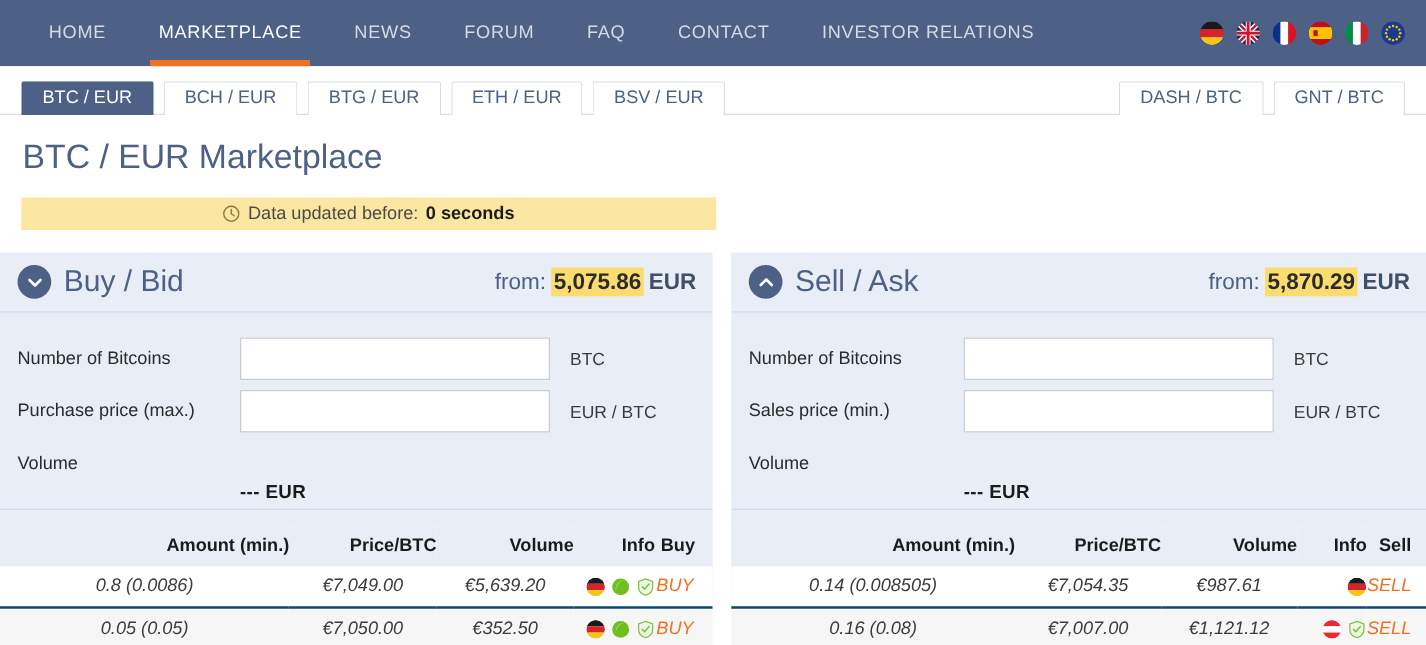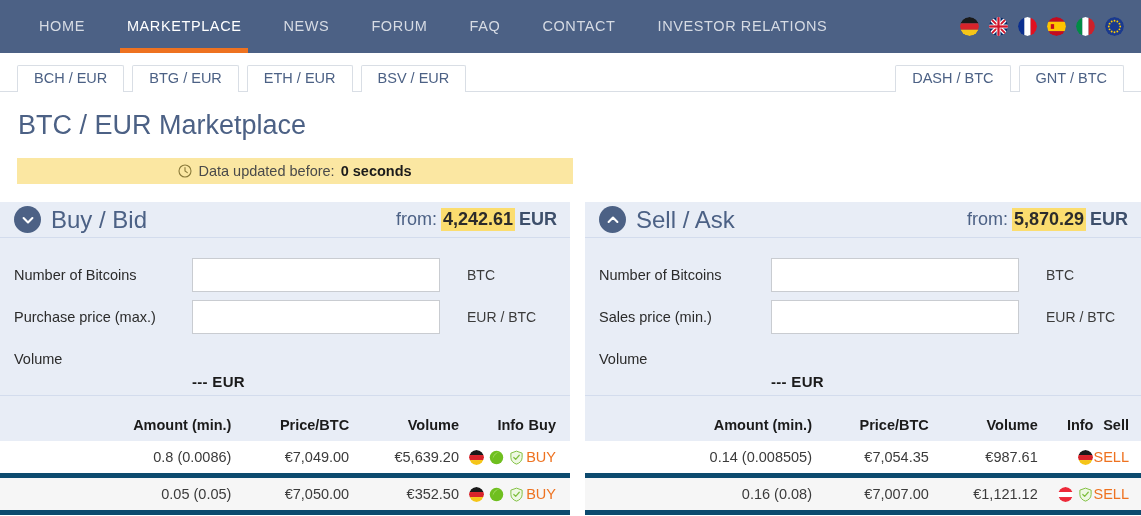--- a/index.html
+++ b/index.html
@@ -117,21 +117,21 @@
   .panels {
     display: flex;
     gap: 15px;
     padding: 0 0 0 0;
     margin-top: 18px;
   }
   .panel { width: 570px; background: #e8edf6; }
   .panel.right { width: 556px; }
 
   .panel-head {
-    height: 36px;
+    height: 48px;
     display: flex;
     align-items: center;
     padding: 0 13px 0 14px;
     border-bottom: 1px solid #d3dced;
   }
   .circ-icon {
     width: 27px; height: 27px;
     border-radius: 50%;
     background: #4c6185;
     display: flex; align-items: center; justify-content: center;
@@ -173,21 +173,21 @@
     border: 1px solid #c9ccd1;
     background: #ffffff;
     flex: 0 0 248px;
     width: 248px;
     font-family: "Liberation Sans", sans-serif;
     font-size: 14px;
     padding: 0 6px;
     color: #2b2b2b;
     outline: none;
   }
-  .funit { font-size: 14px; color: #3b3b3b; margin-left: 27px; }
+  .funit { font-size: 14px; color: #3b3b3b; margin-left: 16px; }
   .fvalue { font-size: 15px; color: #1b1b1b; letter-spacing: .3px; margin-top: 44px; }
   .fvalue b { font-weight: bold; }
 
   .panel-foot {
     height: 14px;
     border-top: 1px solid #d3dced;
     background: #e8edf6;
   }
 
   
@@ -201,24 +201,25 @@
     background: #e8edf6;
     color: #1b1b1b;
     font-weight: bold;
     padding: 8px 0 8px 0;
     text-align: right;
     font-size: 14.5px;
     white-space: nowrap;
   }
   table.book tbody td {
     padding: 8px 0;
-    text-align: right;
+    text-align: center;
     color: #3b3b3b;
     white-space: nowrap;
-    border-bottom: 5px solid #0c4a6e;
+    border-bottom: 2px solid #0c4a6e;
+    font-style: italic;
   }
   table.book tbody tr.alt td { background: #f6f6f6; }
   .c-amount { width: 232px; padding-right: 0 !important; }
   .c-price  { width: 118px; }
   .c-volume { width: 110px; }
   .c-info   { width: 60px; padding-left: 10px !important; }
   .c-act    { width: 46px; padding-right: 14px !important; }
   .panel.right .c-amount { width: 230px; }
   .panel.right .c-info   { width: 56px; }
   .panel.right .c-act    { width: 44px; padding-right: 12px !important; }
@@ -324,20 +325,21 @@
             <circle cx="4.8" cy="7" r="1"></circle>
             <circle cx="7" cy="4.8" r="1"></circle>
           </g>
         </svg>
     </span>
   </div>
 </div>
 
 <div class="tabbar">
   <div class="tabs-left">
+    <div class="tab active">BTC / EUR</div>
     <div class="tab">BCH / EUR</div>
     <div class="tab">BTG / EUR</div>
     <div class="tab">ETH / EUR</div>
     <div class="tab">BSV / EUR</div>
   </div>
   <div class="tabs-right">
     <div class="tab">DASH / BTC</div>
     <div class="tab">GNT / BTC</div>
   </div>
 </div>
@@ -362,21 +364,21 @@
   <section class="panel">
     <div class="panel-head">
       <span class="circ-icon">
         <svg viewBox="0 0 20 20" width="16" height="16">
             <path d="M4.5 7.5 L10 13 L15.5 7.5" fill="none" stroke="#fff" stroke-width="2.6" stroke-linecap="round" stroke-linejoin="round"></path>
           </svg>
       </span>
       <span class="panel-title">Buy / Bid</span>
       <span class="panel-from">
         <span>from:</span>
-        <span class="hl">4,242.61</span>
+        <span class="hl">5,075.86</span>
         <span class="cur">EUR</span>
       </span>
     </div>
 
     <div class="form">
       <div class="frow">
         <span class="flabel">Number of Bitcoins</span>
         <input class="finput" type="text" value="" style="">
         <span class="funit">BTC</span>
       </div>

